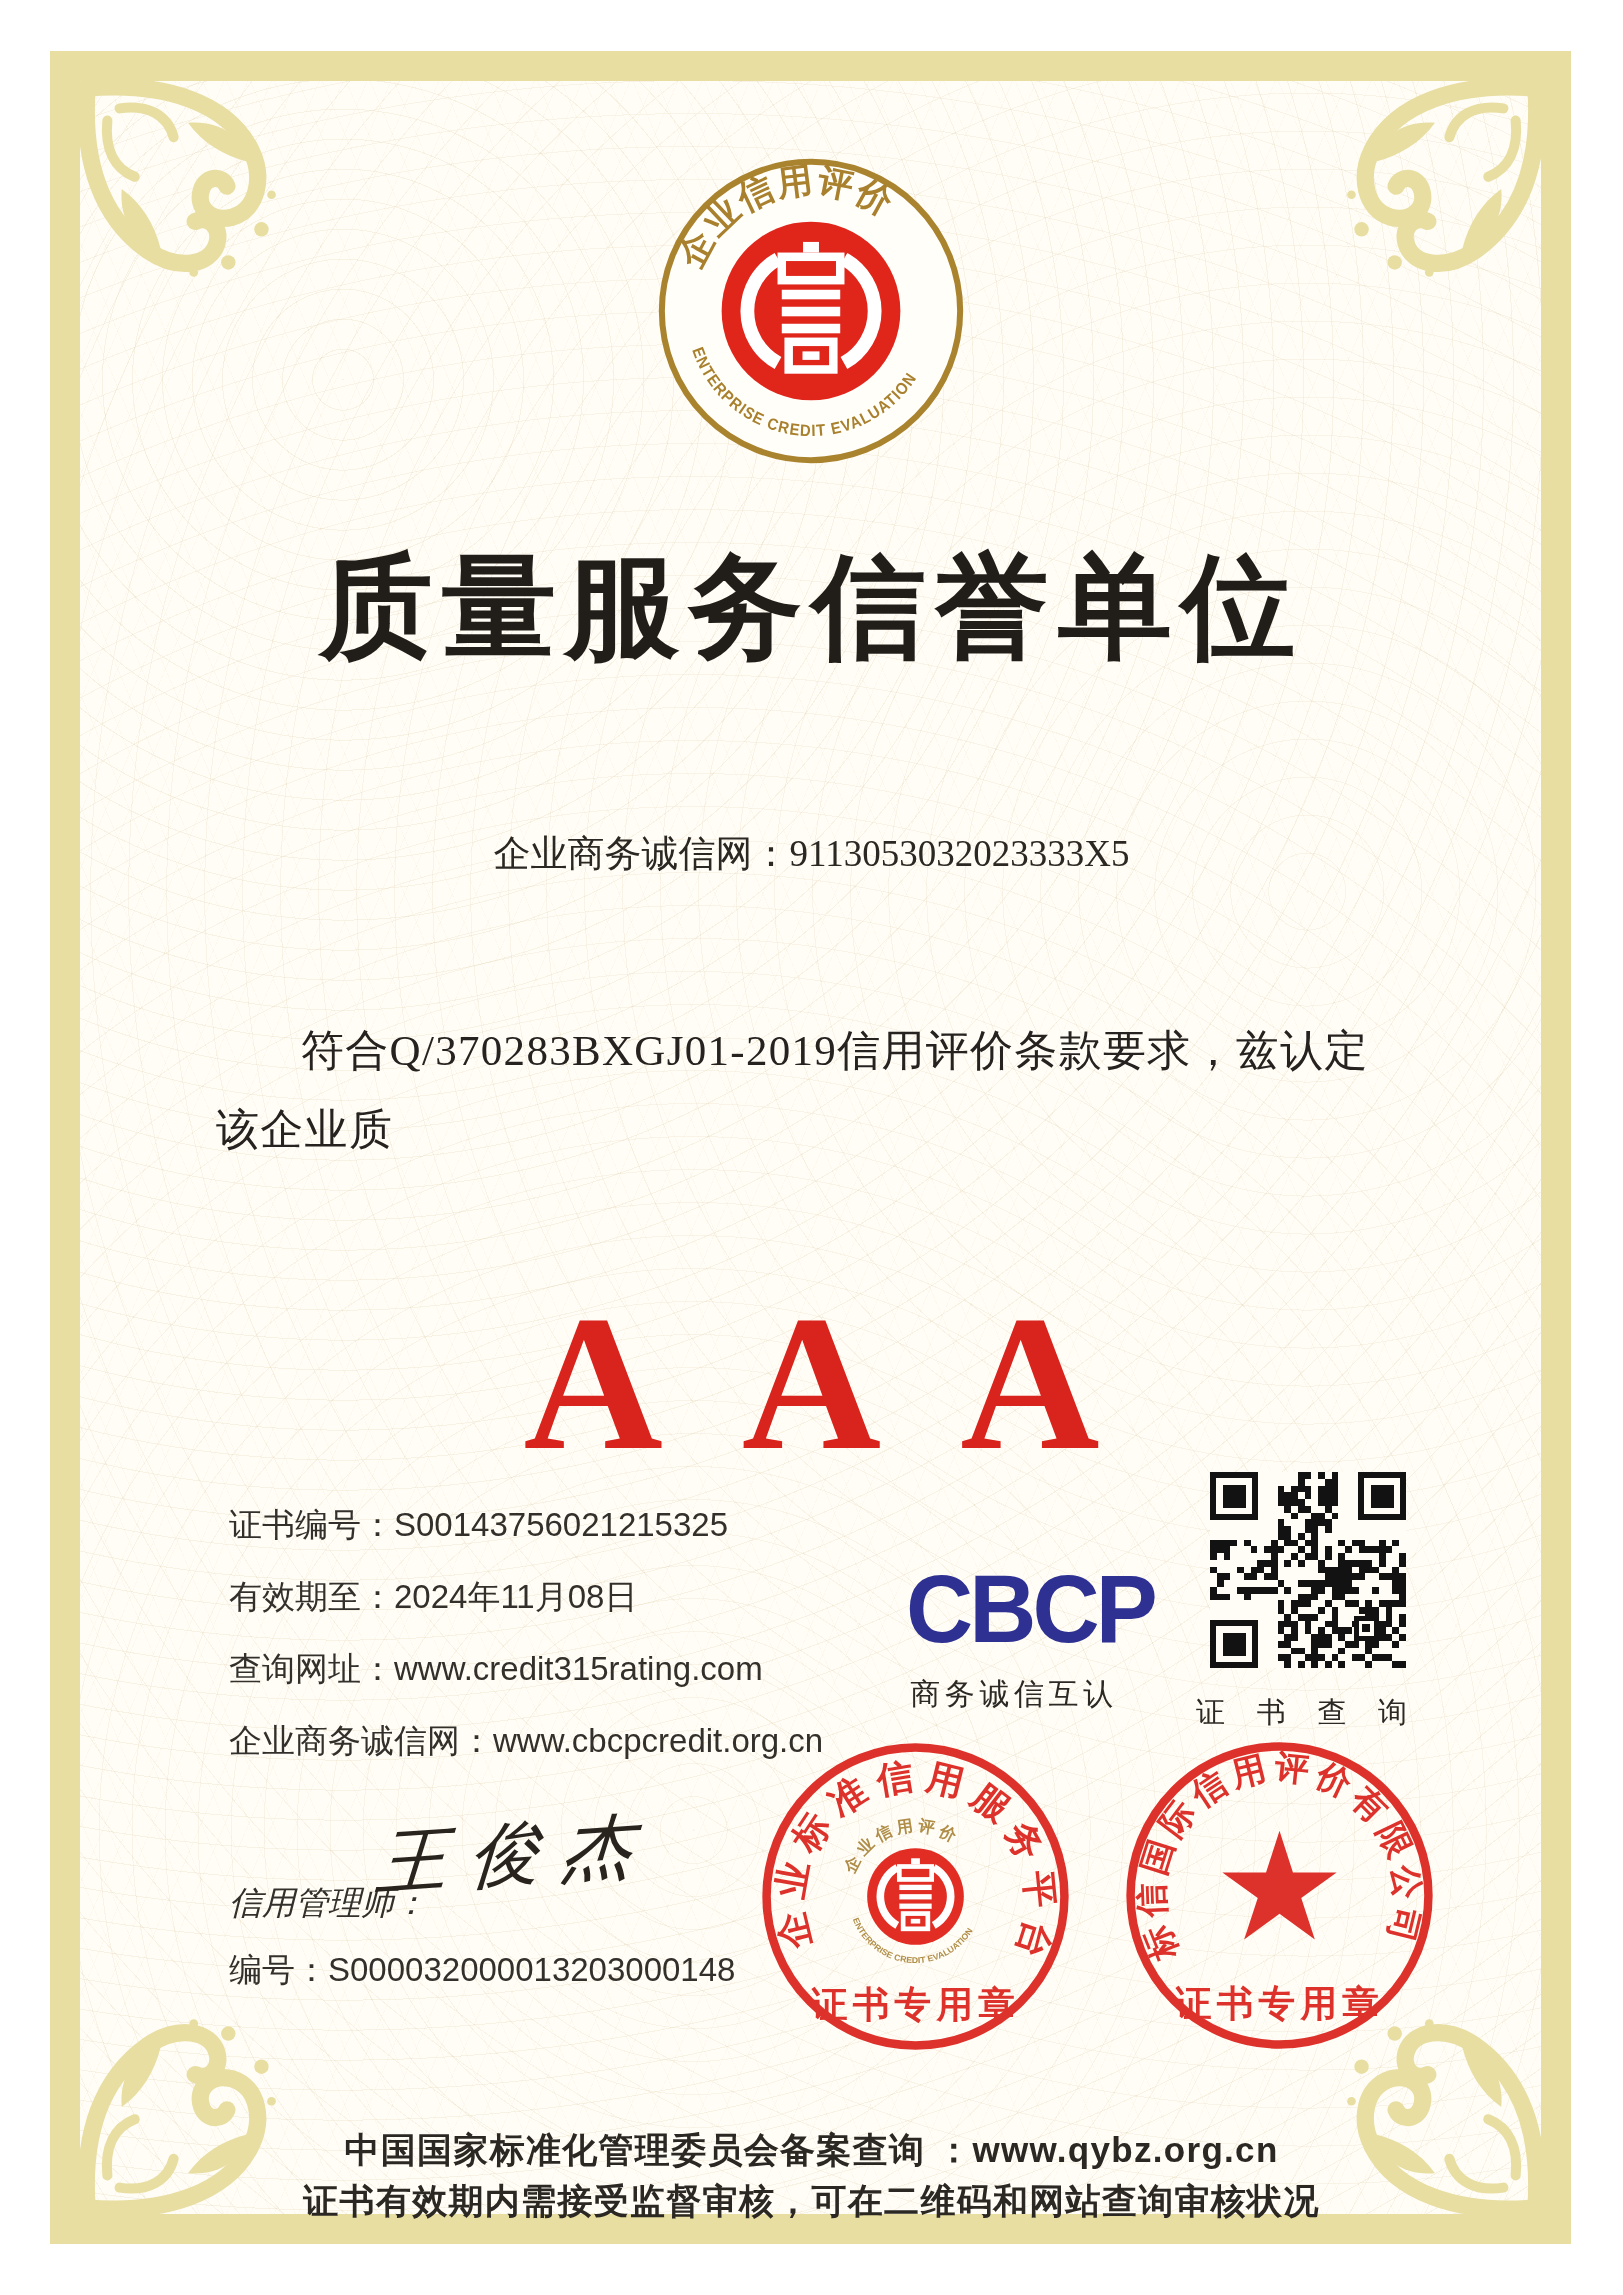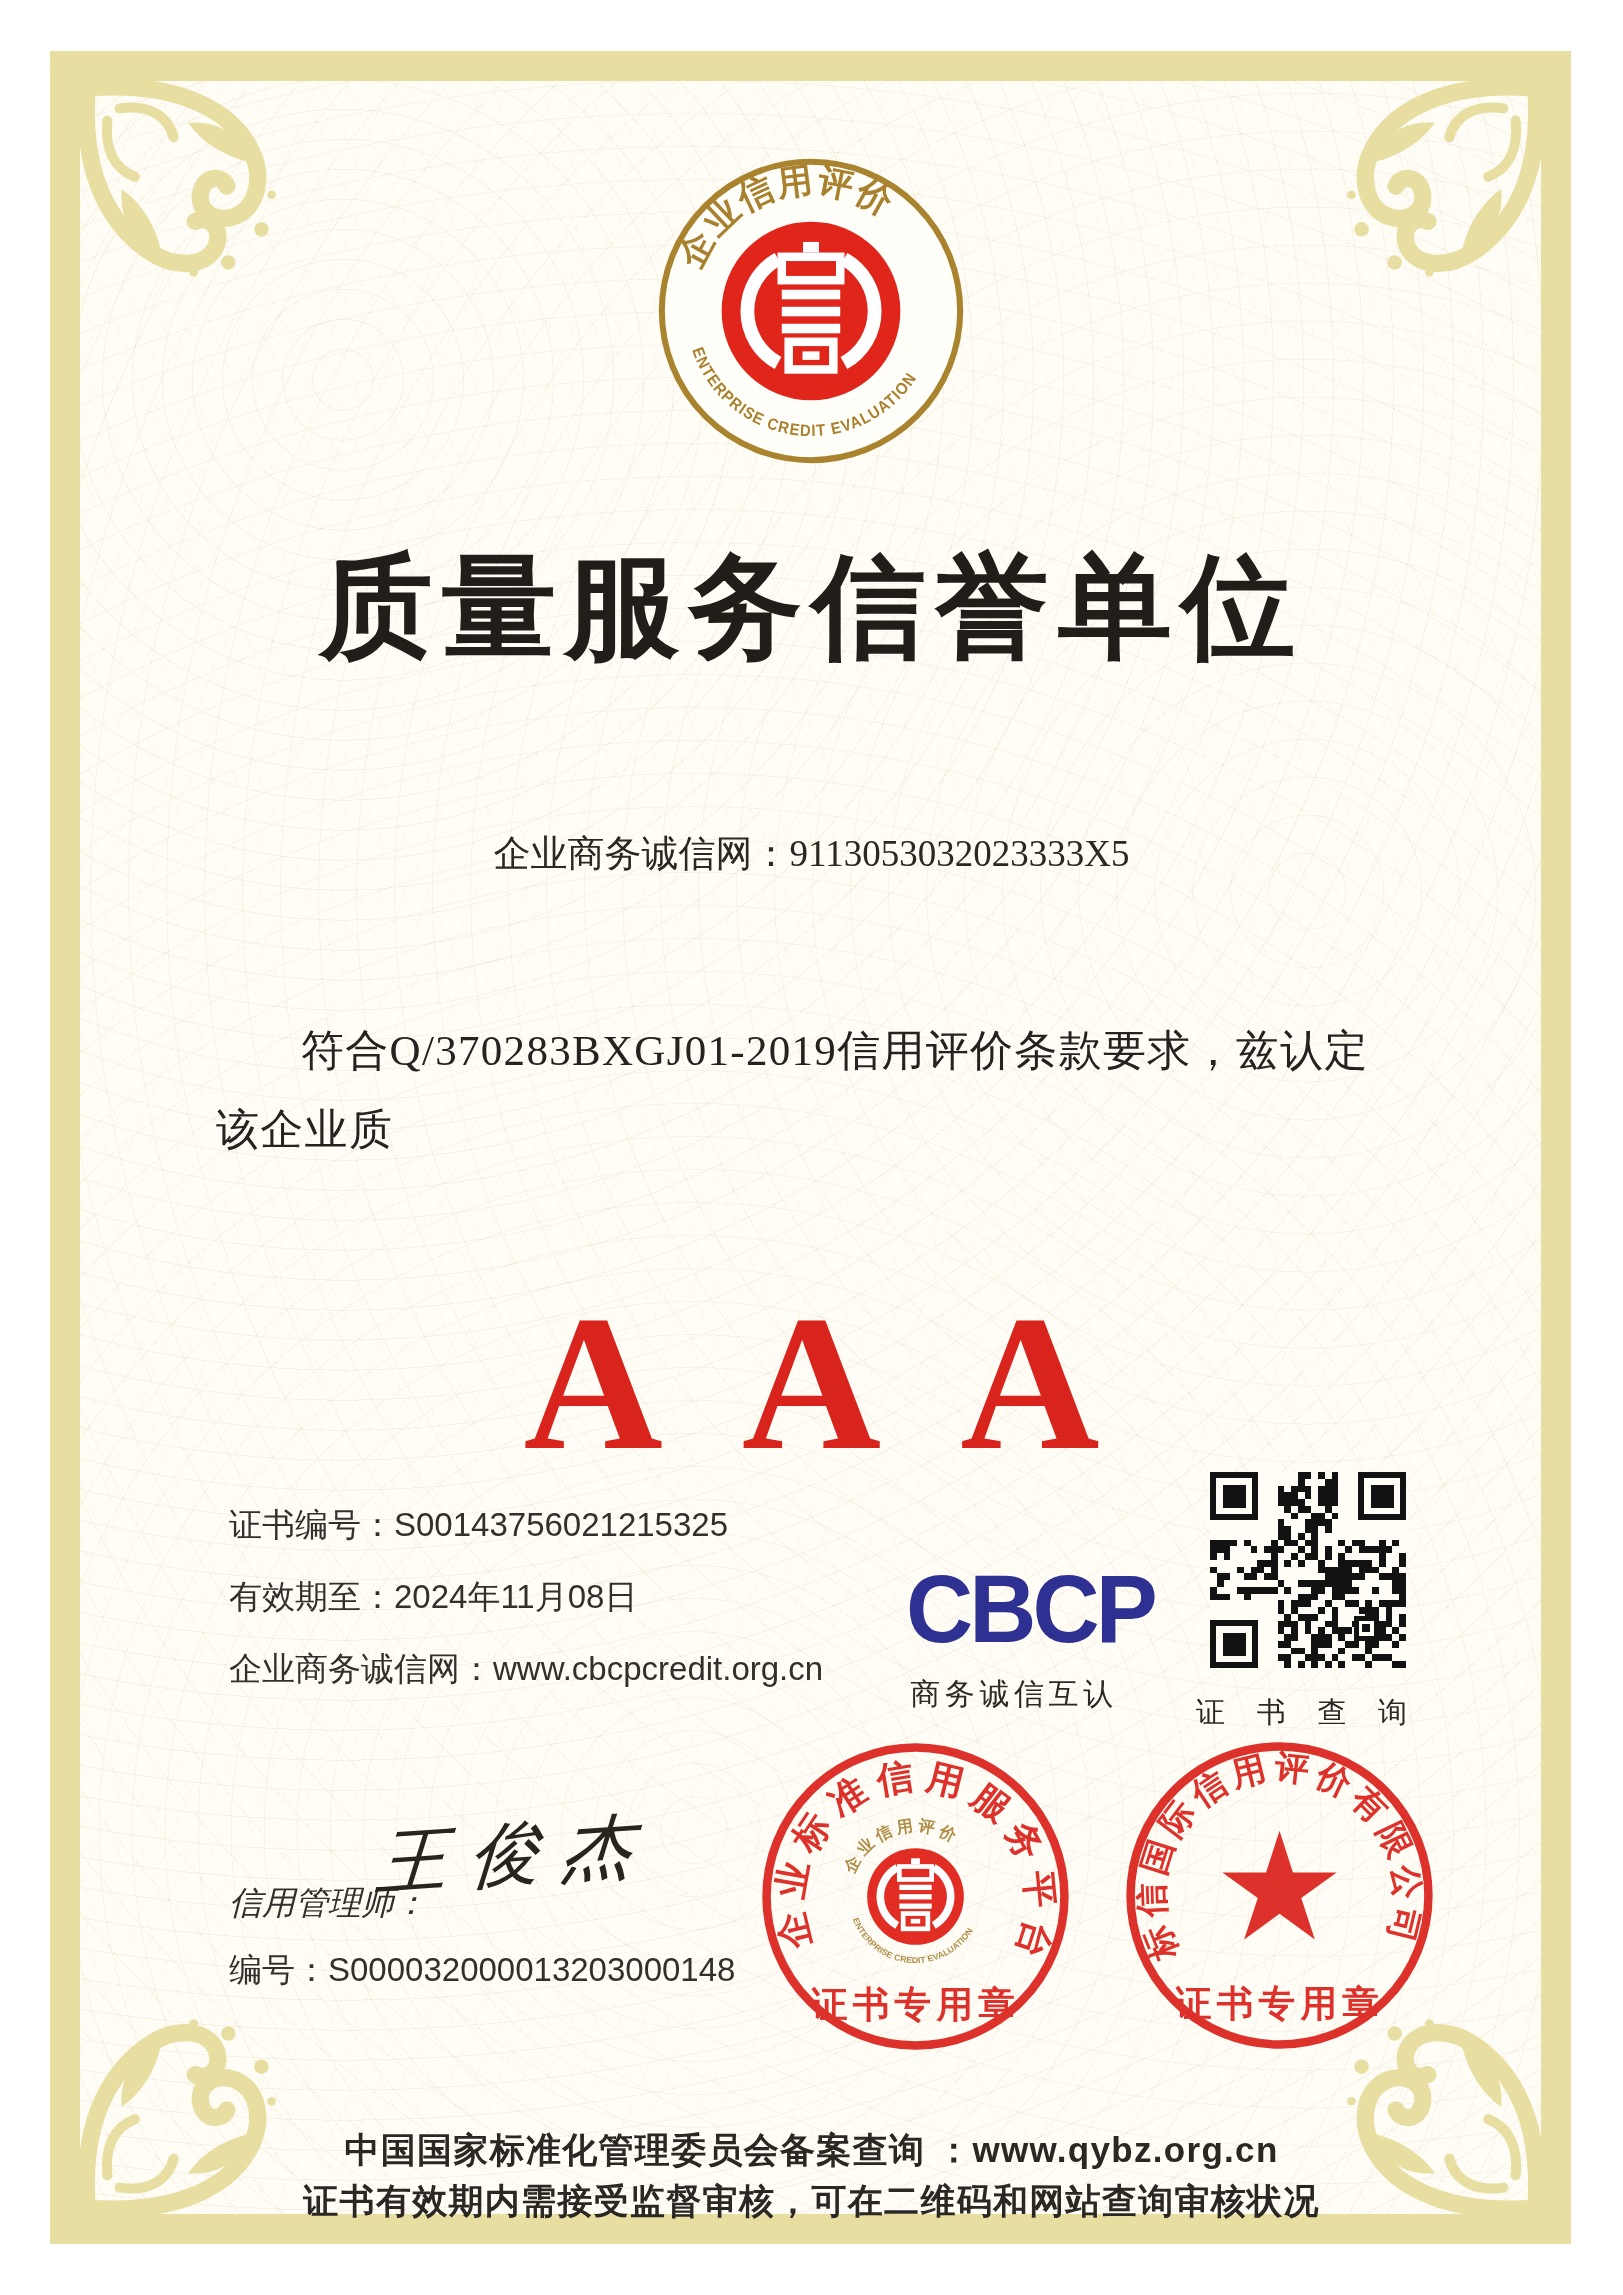--- a/index.html
+++ b/index.html
@@ -158,20 +158,21 @@
 
   <div class="body-par">
     <div class="line">符合Q/370283BXGJ01-2019信用评价条款要求，兹认定该企业质</div>
   </div>
 
   <div class="rating">AAA</div>
 
   <div class="details">
     <div class="row"><span>证书编号：</span><span>S00143756021215325</span></div>
     <div class="row"><span>有效期至：</span><span>2024年11月08日</span></div>
+    <div class="row"><span>查询网址：</span><span>www.credit315rating.com</span></div>
     <div class="row"><span>企业商务诚信网：</span><span>www.cbcpcredit.org.cn</span></div>
   </div>
 
   <div class="cbcp">
     <div class="mark">CBCP</div>
     <div class="cap">商务诚信互认</div>
   </div>
 
   <div class="qr">
     <div class="qr-grid" id="qr-grid">

